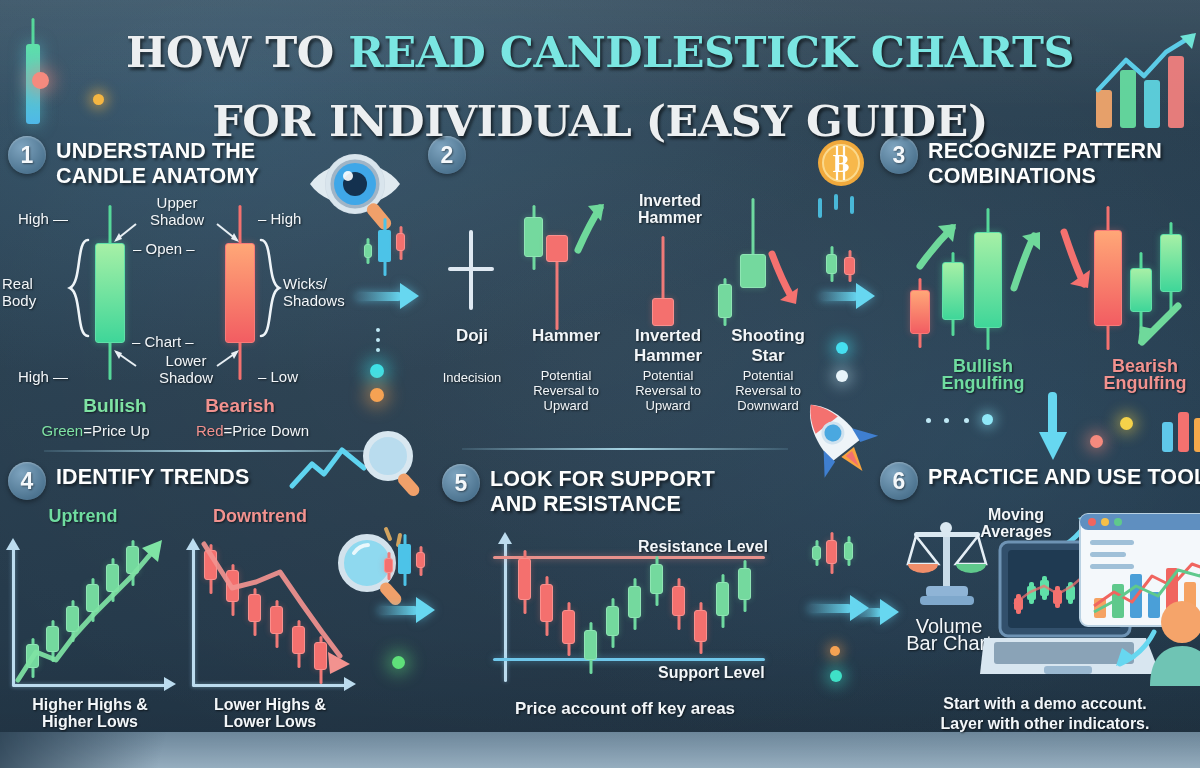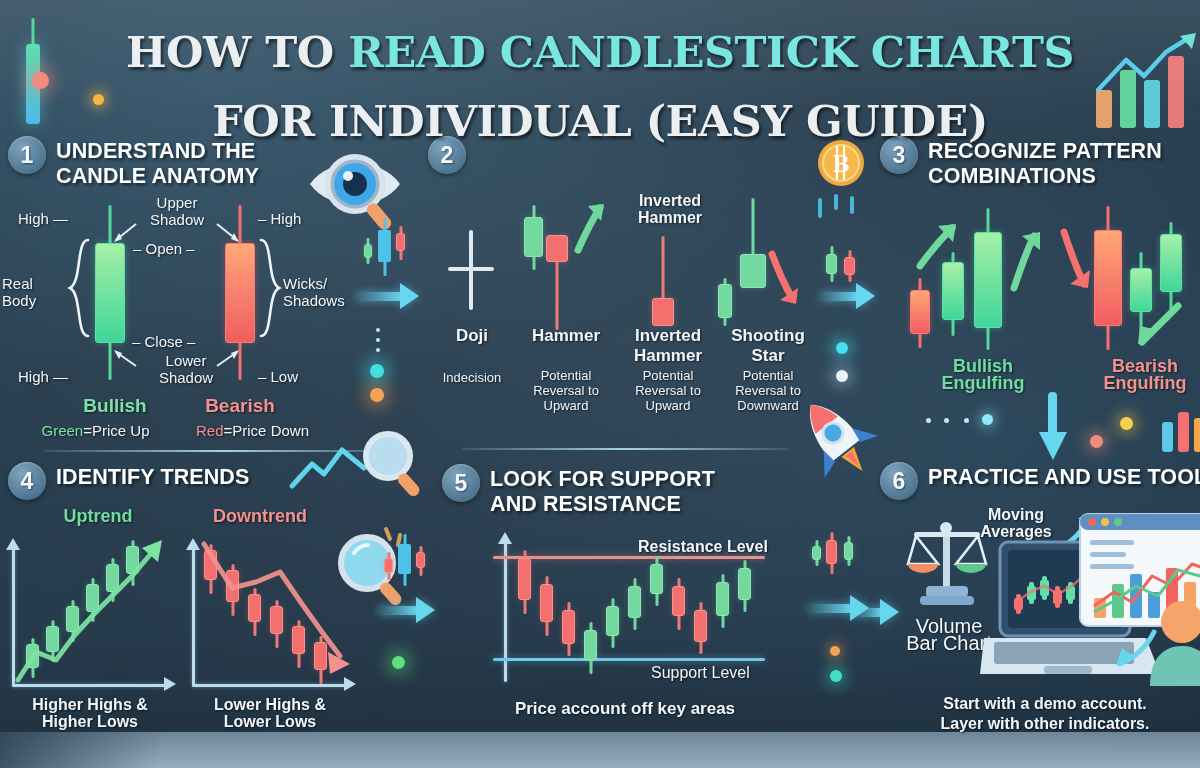--- a/index.html
+++ b/index.html
@@ -176,21 +176,21 @@
     <div class="lbl" style="left:18px; top:80px;"><span>High</span> —</div>
     <div class="lbl" style="left:18px; top:238px;"><span>High</span> —</div>
     <div class="lbl" style="left:258px; top:80px;">– <span>High</span></div>
     <div class="lbl" style="left:258px; top:238px;">– <span>Low</span></div>
 
     <div class="lbl ctr" style="left:132px; top:64px; width:90px;">Upper
 Shadow</div>
     <div class="lbl ctr" style="left:141px; top:222px; width:90px;">Lower
 Shadow</div>
     <div class="lbl" style="left:133px; top:110px;">– Open –</div>
-    <div class="lbl" style="left:132px; top:203px;">– Close –</div>
+    <div class="lbl" style="left:132px; top:203px;">– Chart –</div>
     <div class="lbl" style="left:2px; top:145px;">Real
 Body</div>
     <div class="lbl" style="left:283px; top:145px;">Wicks/
 Shadows</div>
 
     <svg class="svgw" style="left:112px; top:92px;" width="26" height="22" viewBox="0 0 26 22">
       <path d="M24 2 L4 18" stroke="#e8eff4" stroke-width="2" fill="none"></path>
       <path d="M2 20 L10 17 L7 11 Z" fill="#e8eff4"></path>
     </svg>
     <svg class="svgw" style="left:215px; top:92px;" width="26" height="22" viewBox="0 0 26 22">
@@ -408,21 +408,21 @@
       <div class="badge">4</div>
       <div class="htext">IDENTIFY TRENDS</div>
     </div>
 
     <svg class="svgw" style="left:290px; top:-16px;" width="130" height="70" viewBox="0 0 130 70">
       <path d="M2 44 L22 22 L34 32 L52 8 L74 26" stroke="#5fd4f0" stroke-width="5" fill="none" stroke-linecap="round" stroke-linejoin="round"></path>
       <circle cx="98" cy="14" r="22" fill="#b9dcee" stroke="#d8e7f0" stroke-width="6"></circle>
       <rect x="112" y="30" width="12" height="26" rx="6" transform="rotate(-42 118 42)" fill="#f0a06a"></rect>
     </svg>
 
-    <div class="lbl ctr" style="left:38px; top:50px; width:120px; font-size:18px; font-weight:700; color:#6fdca0;">Uptrend</div>
+    <div class="lbl ctr" style="left:23px; top:50px; width:120px; font-size:18px; font-weight:700; color:#6fdca0;">Uptrend</div>
     <div class="lbl ctr" style="left:190px; top:50px; width:140px; font-size:18px; font-weight:700; color:#f2928f;">Downtrend</div>
 
     <div class="axis axis-v" style="left:12px; top:88px; height:140px;"></div>
     <div class="axis axis-h" style="left:12px; top:226px; width:155px;"></div>
     <svg class="svgw" style="left:4px; top:80px;" width="180" height="160" viewBox="0 0 180 160">
       <path d="M9 0 L16 12 L2 12 Z" fill="#bcdcef"></path>
       <path d="M172 146 L160 153 L160 139 Z" fill="#bcdcef"></path>
     </svg>
 
     <div class="cd gs" style="left:26px;  top:180px; width:13px; height:40px;">
@@ -517,21 +517,21 @@
 AND RESISTANCE</div>
     </div>
 
     <div class="axis axis-v" style="left:84px; top:82px; height:142px;"></div>
     <svg class="svgw" style="left:76px; top:74px;" width="20" height="18" viewBox="0 0 20 18">
       <path d="M9 0 L16 12 L2 12 Z" fill="#bcdcef"></path>
     </svg>
     <div class="glowline" style="left:73px; top:98px; width:272px; height:3px; background:#e8918c; box-shadow:0 0 7px rgba(232,145,140,0.5);"></div>
     <div class="glowline" style="left:73px; top:200px; width:272px; height:3px; background:#6fc7ea; box-shadow:0 0 7px rgba(110,200,235,0.5);"></div>
     <div class="lbl" style="left:218px; top:80px; font-size:16px; font-weight:700;">Resistance Level</div>
-    <div class="lbl" style="left:231px; top:206px; font-size:16px; font-weight:400;">Support Level</div>
+    <div class="lbl" style="left:238px; top:206px; font-size:16px; font-weight:700;">Support Level</div>
 
     <div class="cd rs" style="left:98px;  top:92px;  width:13px; height:64px;">
           <div class="wick" style="top:0;height:64px;"></div>
           <div class="body" style="top:8px;height:42px;"></div>
         </div>
     <div class="cd rs" style="left:120px; top:118px; width:13px; height:60px;">
           <div class="wick" style="top:0;height:60px;"></div>
           <div class="body" style="top:8px;height:38px;"></div>
         </div>
     <div class="cd rs" style="left:142px; top:144px; width:13px; height:54px;">

